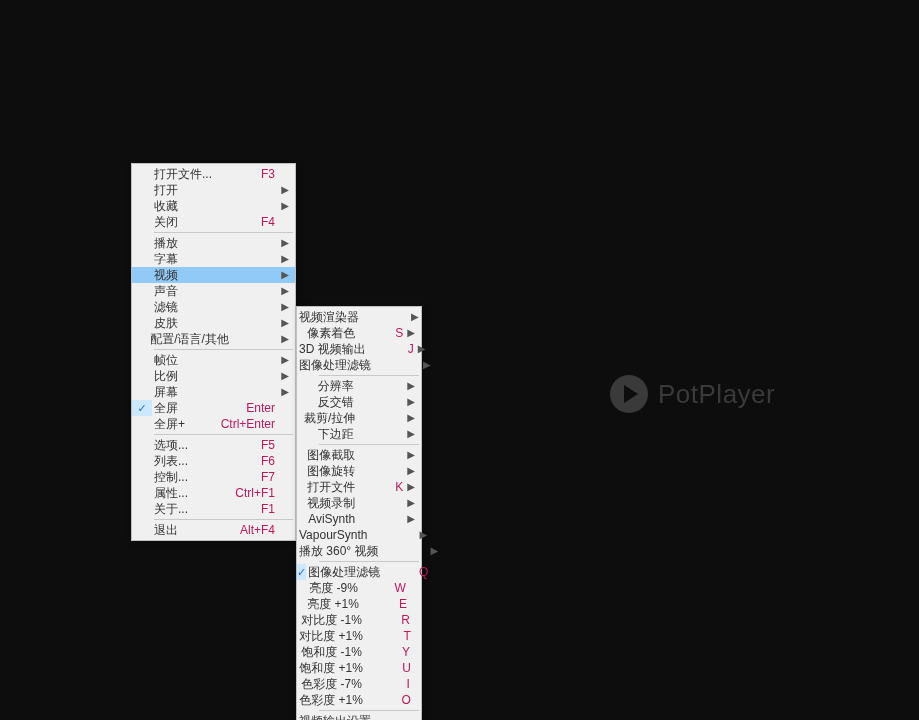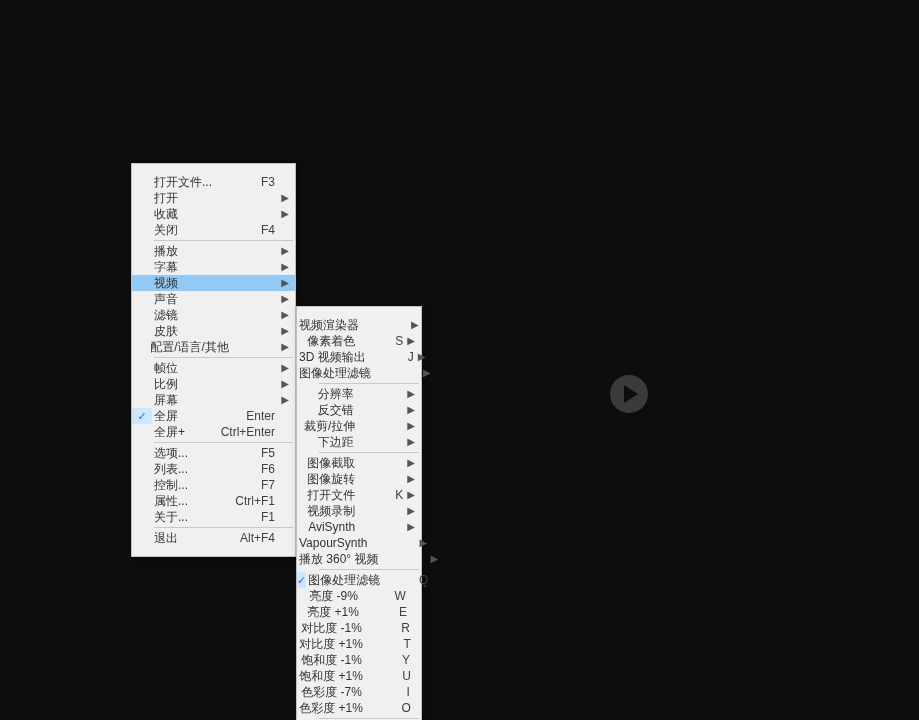--- a/index.html
+++ b/index.html
@@ -45,21 +45,21 @@
     font-weight: 400;
     letter-spacing: 0.5px;
   }
 
   
   .menu {
     position: absolute;
     background: #f0f0f0;
     border: 1px solid #bfbfbf;
     box-shadow: 2px 2px 6px rgba(0,0,0,0.3);
-    padding: 10px 0;
+    padding: 2px 0;
   }
   .menu-main {
     left: 131px;
     top: 163px;
     width: 163px;
   }
   .menu-sub {
     left: 296px;
     top: 264px;
     width: 124px;
@@ -81,21 +81,21 @@
     color: #1e6fd6;
   }
   .menu-item .label {
     flex: 1;
     padding-left: 2px;
   }
   .menu-item .shortcut {
     text-align: right;
     padding-right: 4px;
     min-width: 48px;
-    color: #404040;
+    color: #be185d;
   }
   .menu-item .arrow {
     width: 10px;
     text-align: right;
     font-size: 10px;
     color: #555;
     padding-right: 2px;
   }
   .menu-item.highlight {
     background: #91c9f7;
@@ -112,20 +112,21 @@
   }
   .menu-item.checked .check-col::before {
     content: "✓";
   }
 </style>
 </head>
 <body>
 
 <div class="logo-area">
   <div class="play-icon"></div>
+  <div class="logo-text">PotPlayer</div>
 </div>
 
 <div class="menu menu-main" id="main-menu">
     <div class="menu-item">
       <span class="check-col"></span>
       <span class="label">打开文件...</span>
       <span class="shortcut">F3</span>
       <span class="arrow"></span>
     </div>
     <div class="menu-item">

